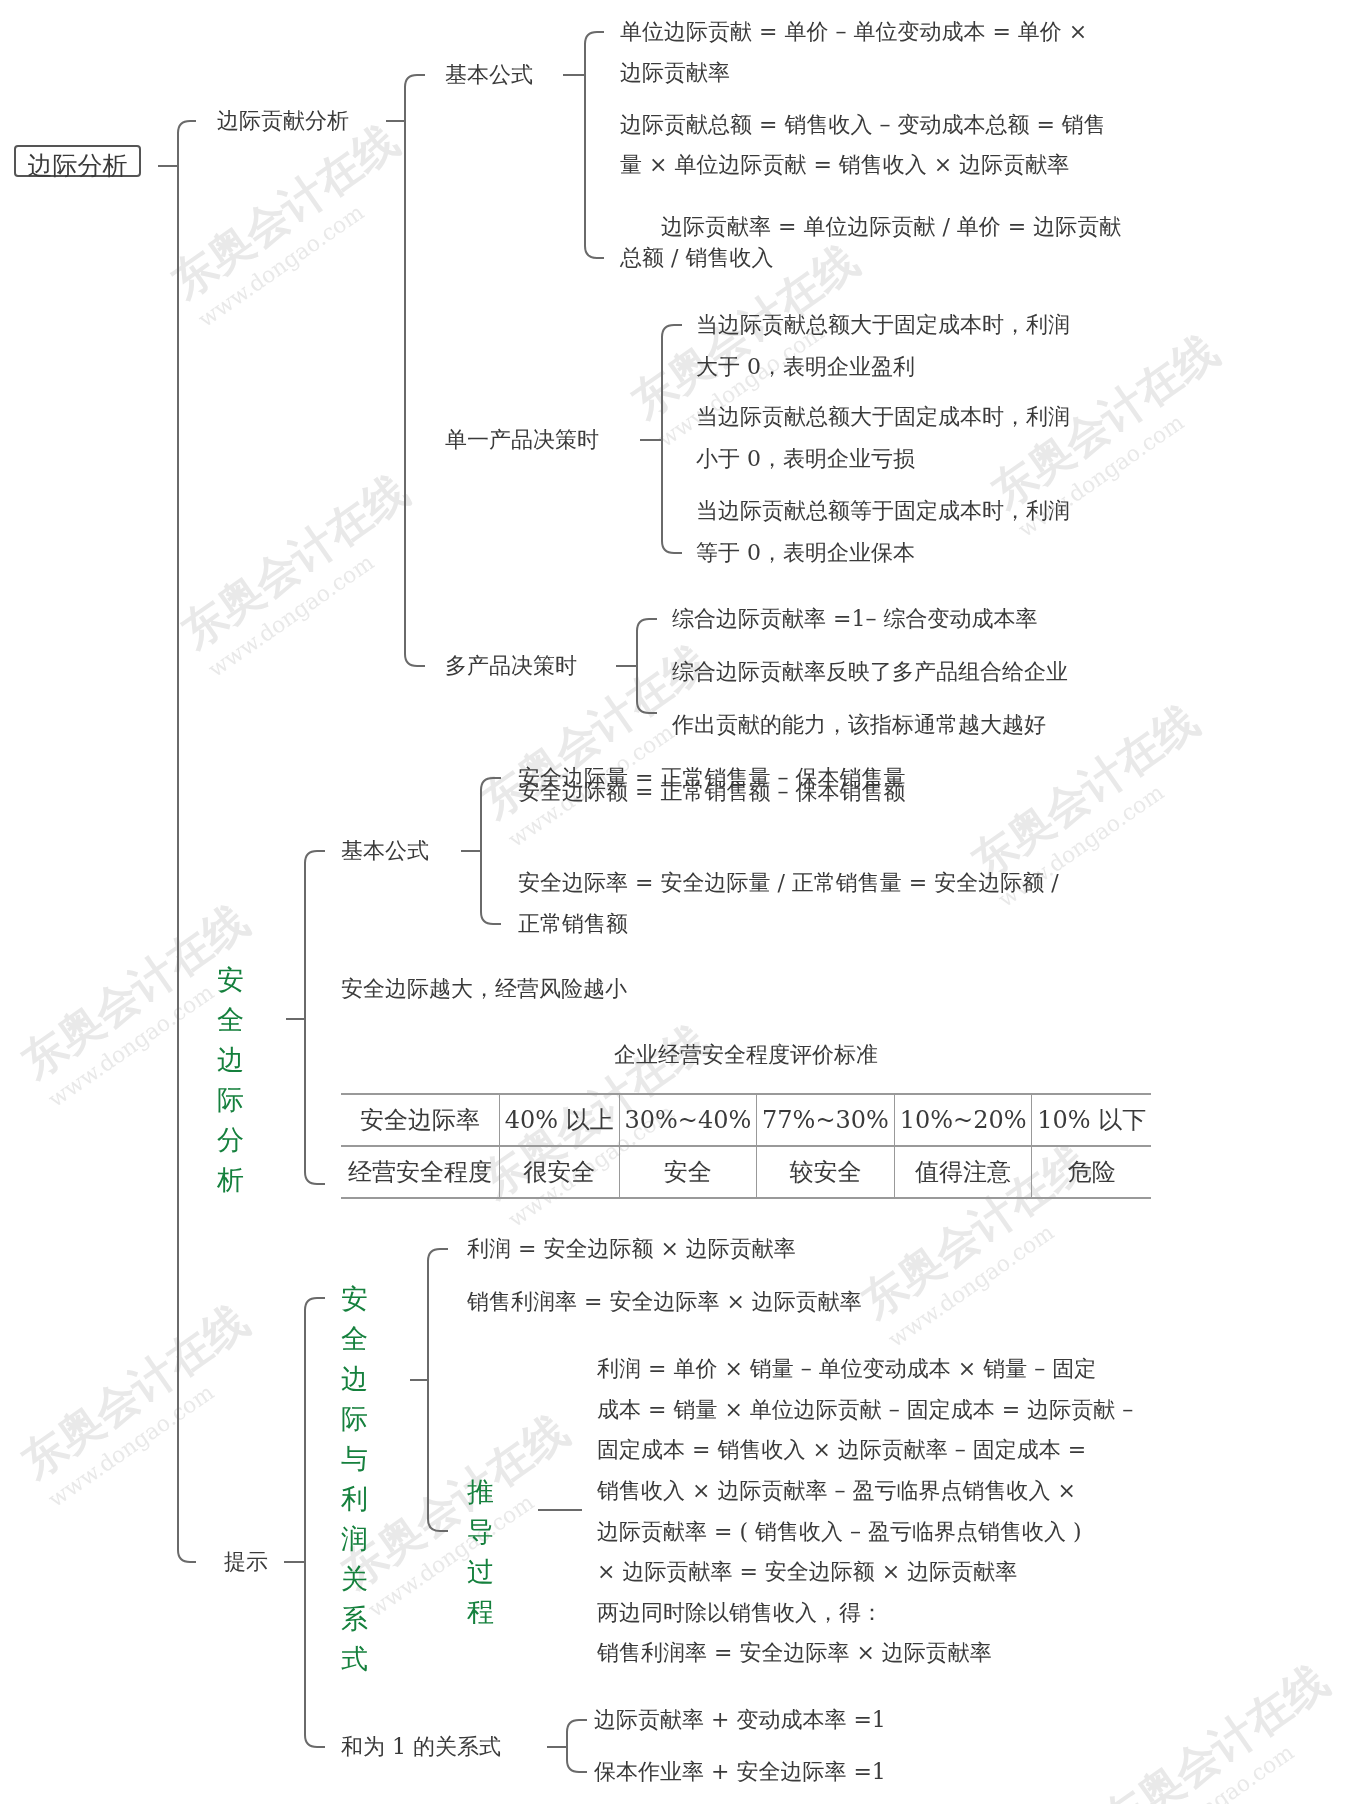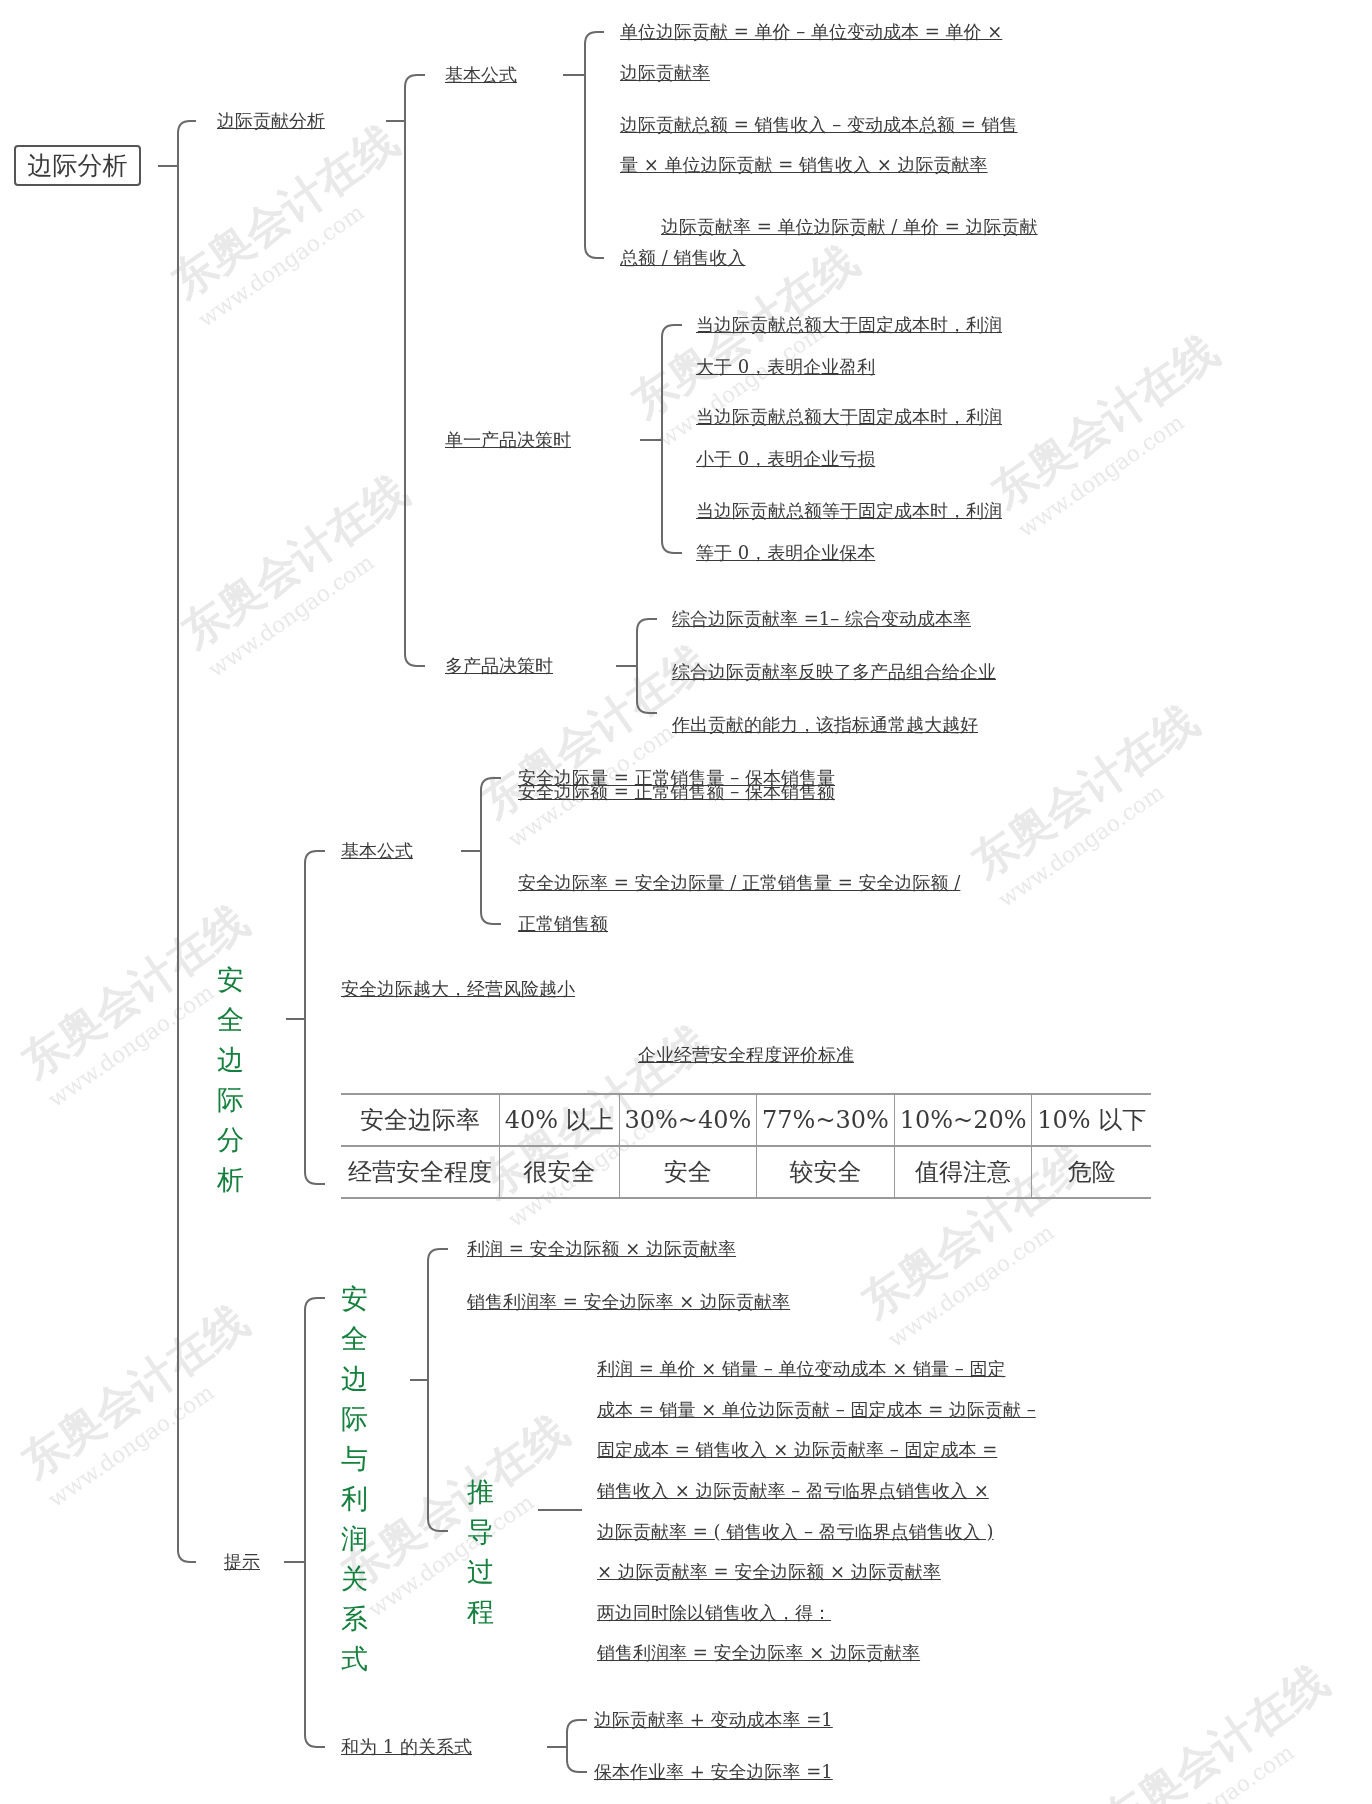--- a/index.html
+++ b/index.html
@@ -1,21 +1,21 @@
 <!DOCTYPE html>
 <html><head>
 <meta charset="utf-8">
 <style>
   html,body{margin:0;padding:0;background:#ffffff;}
   body{width:1372px;height:1804px;position:relative;overflow:hidden;
        font-family:"DejaVu Serif","Liberation Serif",serif;color:#3a3a3a;}
-  .t{position:absolute;font-size:18px;line-height:30px;white-space:nowrap;color:#3a3a3a;text-decoration:underline;}
+  .t{position:absolute;font-size:22px;line-height:30px;white-space:nowrap;color:#3a3a3a;}
   .v{position:absolute;font-size:27px;line-height:40px;width:60px;color:#15803d;letter-spacing:8px;}
   svg.lines{position:absolute;left:0;top:0;}
-  .root-box{position:absolute;left:14px;top:145px;width:127px;height:41px;border:2px solid #555;border-radius:4px;
+  .root-box{position:absolute;left:14px;top:145px;width:127px;height:32px;border:2px solid #555;border-radius:4px;
             box-sizing:border-box;font-size:25px;line-height:37px;text-align:center;color:#3a3a3a;}
   table.std{position:absolute;left:341px;top:1093px;width:810px;border-collapse:collapse;font-size:24px;color:#3a3a3a;}
   table.std td{height:50px;text-align:center;border-left:1.5px solid #999;padding:0 4px;white-space:nowrap;}
   table.std td:first-child{border-left:none;}
   table.std tr{border-top:2px solid #999;}
   table.std tr:last-child{border-bottom:2px solid #999;}
   .wm{position:absolute;color:#e9e9e9;font-size:44px;font-weight:bold;transform:rotate(-35deg);white-space:nowrap;}
   .wm small{display:block;font-size:22px;font-weight:normal;}
 </style>
 </head>

